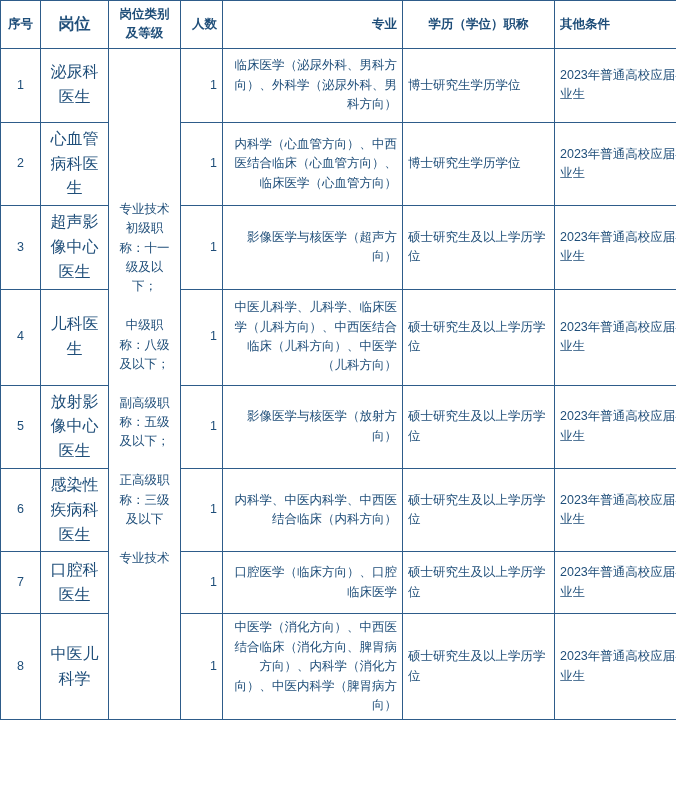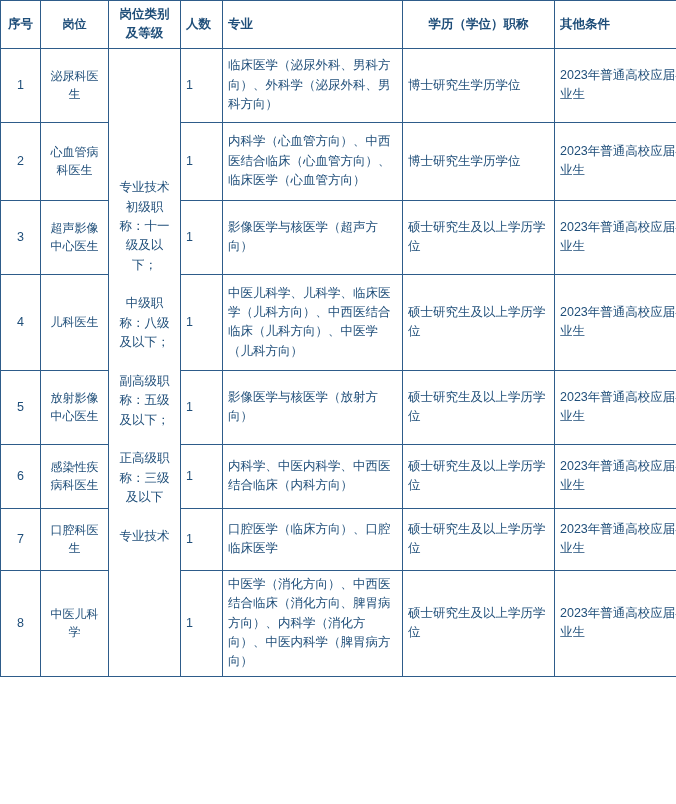--- a/index.html
+++ b/index.html
@@ -32,24 +32,24 @@
     box-sizing: border-box;
     line-height: 1.55;
   }
   thead th {
     font-weight: bold;
     font-size: 12.5px;
     text-align: center;
     padding: 8px 4px;
   }
   .c-seq   { width: 40px;  text-align: center; font-size: 12.5px; }
-  .c-post  { width: 68px;  text-align: center; font-size: 12px; }
+  .c-post  { width: 68px;  text-align: center; font-size: 16px; }
   .c-cat   { width: 72px;  text-align: center; font-size: 12.5px; margin-left: 41px; }
-  .c-num   { width: 42px;  text-align: left; font-size: 12.5px; }
-  .c-major { width: 180px; text-align: left; font-size: 12.5px; }
+  .c-num   { width: 42px;  text-align: right; font-size: 12.5px; }
+  .c-major { width: 180px; text-align: right; font-size: 12.5px; }
   .c-edu   { width: 152px; font-size: 12.5px; }
   .c-other { width: 142px; text-align: left;   font-size: 12.5px; }
 
   td.c-cat {
     font-size: 12.5px;
     line-height: 2.0;
     vertical-align: middle;
     padding: 6px 6px;
   }
   td.c-major { line-height: 1.75; }

